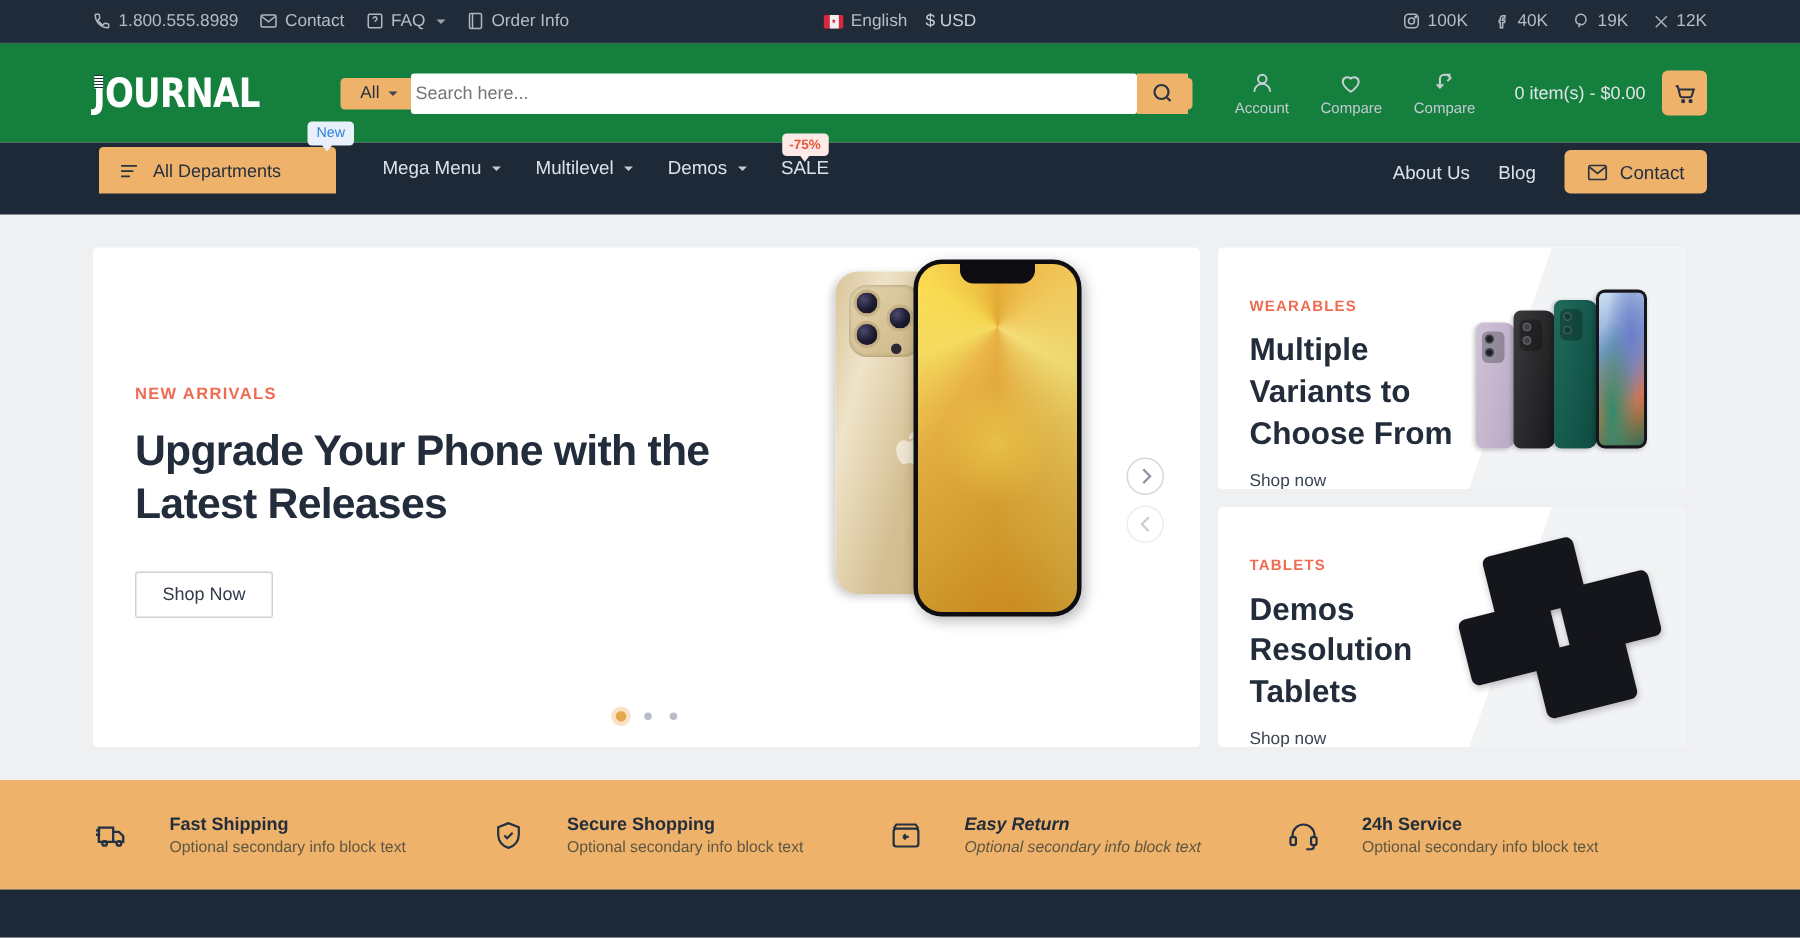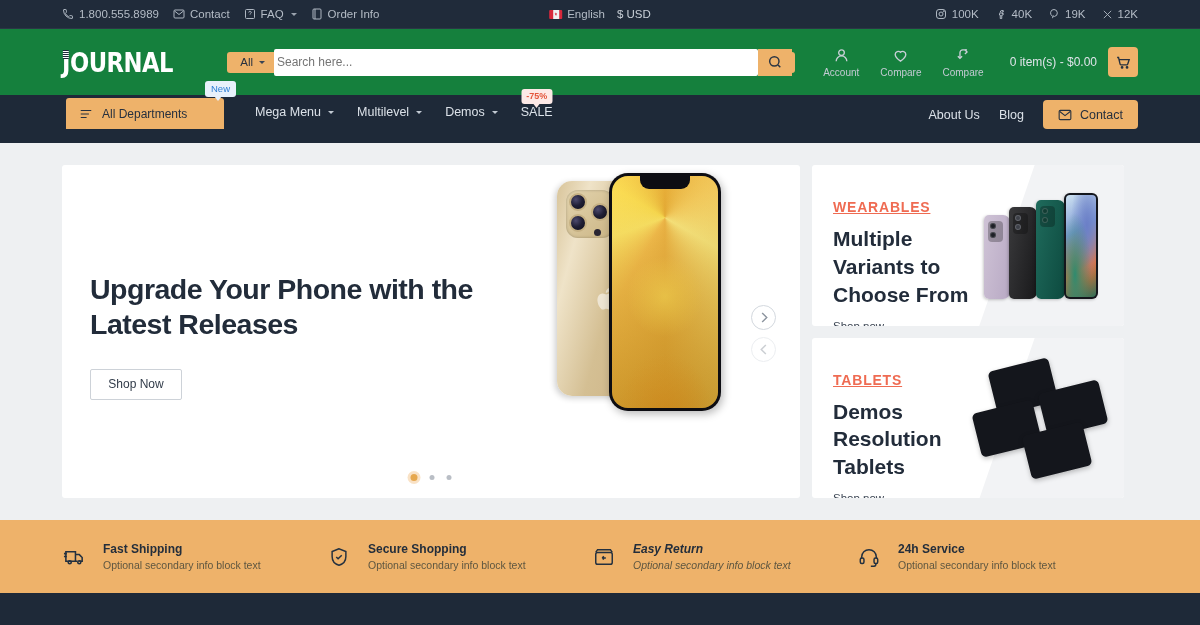--- a/index.html
+++ b/index.html
@@ -119,21 +119,21 @@
   .car-arrow.prev { opacity: .45; }
   .dots { position: absolute; left: 50%; transform: translateX(-50%); bottom: 17px; display: flex; align-items: center; gap: 12px; }
   .dot { width: 5px; height: 5px; border-radius: 50%; background: #b9bec5; }
   .dot.active { width: 7px; height: 7px; background: #e6a84f; box-shadow: 0 0 0 3px rgba(238,178,106,.38); }
 
   .promo-col { display: flex; flex-direction: column; gap: 12px; }
   .promo { width: 312px; height: 160.5px; background: #fff; border-radius: 3px; position: relative; overflow: hidden; }
   .promo::after { content: ""; position: absolute; right: -46px; top: -30px; width: 160px; height: 230px;
     background: #f2f3f5; transform: rotate(19deg); }
   .promo-body { position: absolute; left: 21px; top: 34px; z-index: 2; }
-  .promo-eyebrow { color: #ef6b52; font-size: 14px; font-weight: 700; letter-spacing: 0.8px; text-decoration: underline; }
+  .promo-eyebrow { color: #ef6b52; font-size: 10px; font-weight: 700; letter-spacing: 0.8px; }
   .promo-title { color: #222c3a; font-size: 21px; font-weight: 700; line-height: 1.33; margin-top: 10px; max-width: 140px; }
   .promo-link { display: inline-block; margin-top: 11px; font-size: 11.5px; color: #3a4452;
     border-bottom: 1px dashed #9aa2ac; padding-bottom: 1px; }
   .promo-img { position: absolute; z-index: 2; }
 
   
   .pl { position: absolute; bottom: 0; border-radius: 5px 7px 7px 5px; box-shadow: -1px 1px 3px rgba(0,0,0,.22); }
   .pl-cam { position: absolute; left: 4px; top: 6px; width: 15px; height: 21px; border-radius: 4px; background: rgba(0,0,0,.26); }
   .pl-cam i { position: absolute; width: 6px; height: 6px; border-radius: 50%; background: #1d1f26; box-shadow: inset 0 0 0 1px rgba(255,255,255,.18); }
 
@@ -142,21 +142,21 @@
     box-shadow: 0 2px 5px rgba(0,0,0,.25); }
   .tab-scr { width: 100%; height: 100%; border-radius: 3px; overflow: hidden;
     background:
       radial-gradient(ellipse at 22% 72%, #f4511e 0%, rgba(244,81,30,0) 52%),
       radial-gradient(ellipse at 72% 26%, #7e57c2 0%, rgba(126,87,194,0) 55%),
       radial-gradient(ellipse at 52% 52%, #26a69a 0%, rgba(38,166,154,0) 60%),
       linear-gradient(128deg, #1a2a4a, #4a2e6e 45%, #c2410c); }
 
   
   .services { margin-top: 22px; height: 73px; background: #eeb26a; display: flex; align-items: center; }
-  .svc { display: flex; align-items: center; gap: 17px; }
+  .svc { display: flex; align-items: center; gap: 27px; }
   .svc-t { color: #242e3b; font-size: 12px; font-weight: 600; }
   .svc-s { color: #5e5640; font-size: 10.5px; margin-top: 3px; }
   .svc-icon { width: 24px; height: 24px; color: #23303f; display: flex; align-items: center; justify-content: center; }
 
   .footer { height: 48px; background: #1e2938; }
 </style>
 </head>
 <body>
 
 <div class="topbar">
@@ -325,20 +325,21 @@
         </svg>
       <span>Contact</span>
     </div>
   </div>
 </div>
 
 <div class="main">
 
   <div class="hero">
     <div class="hero-text">
+      <div class="eyebrow">NEW ARRIVALS</div>
       <div class="hero-h1">Upgrade Your Phone with the Latest Releases</div>
       <a class="shop-now-btn">Shop Now</a>
     </div>
 
     <div class="phones">
       <div class="phone-back">
         <div class="cam-block">
           <span class="lens l1"></span>
           <span class="lens l2"></span>
           <span class="lens l3"></span>

